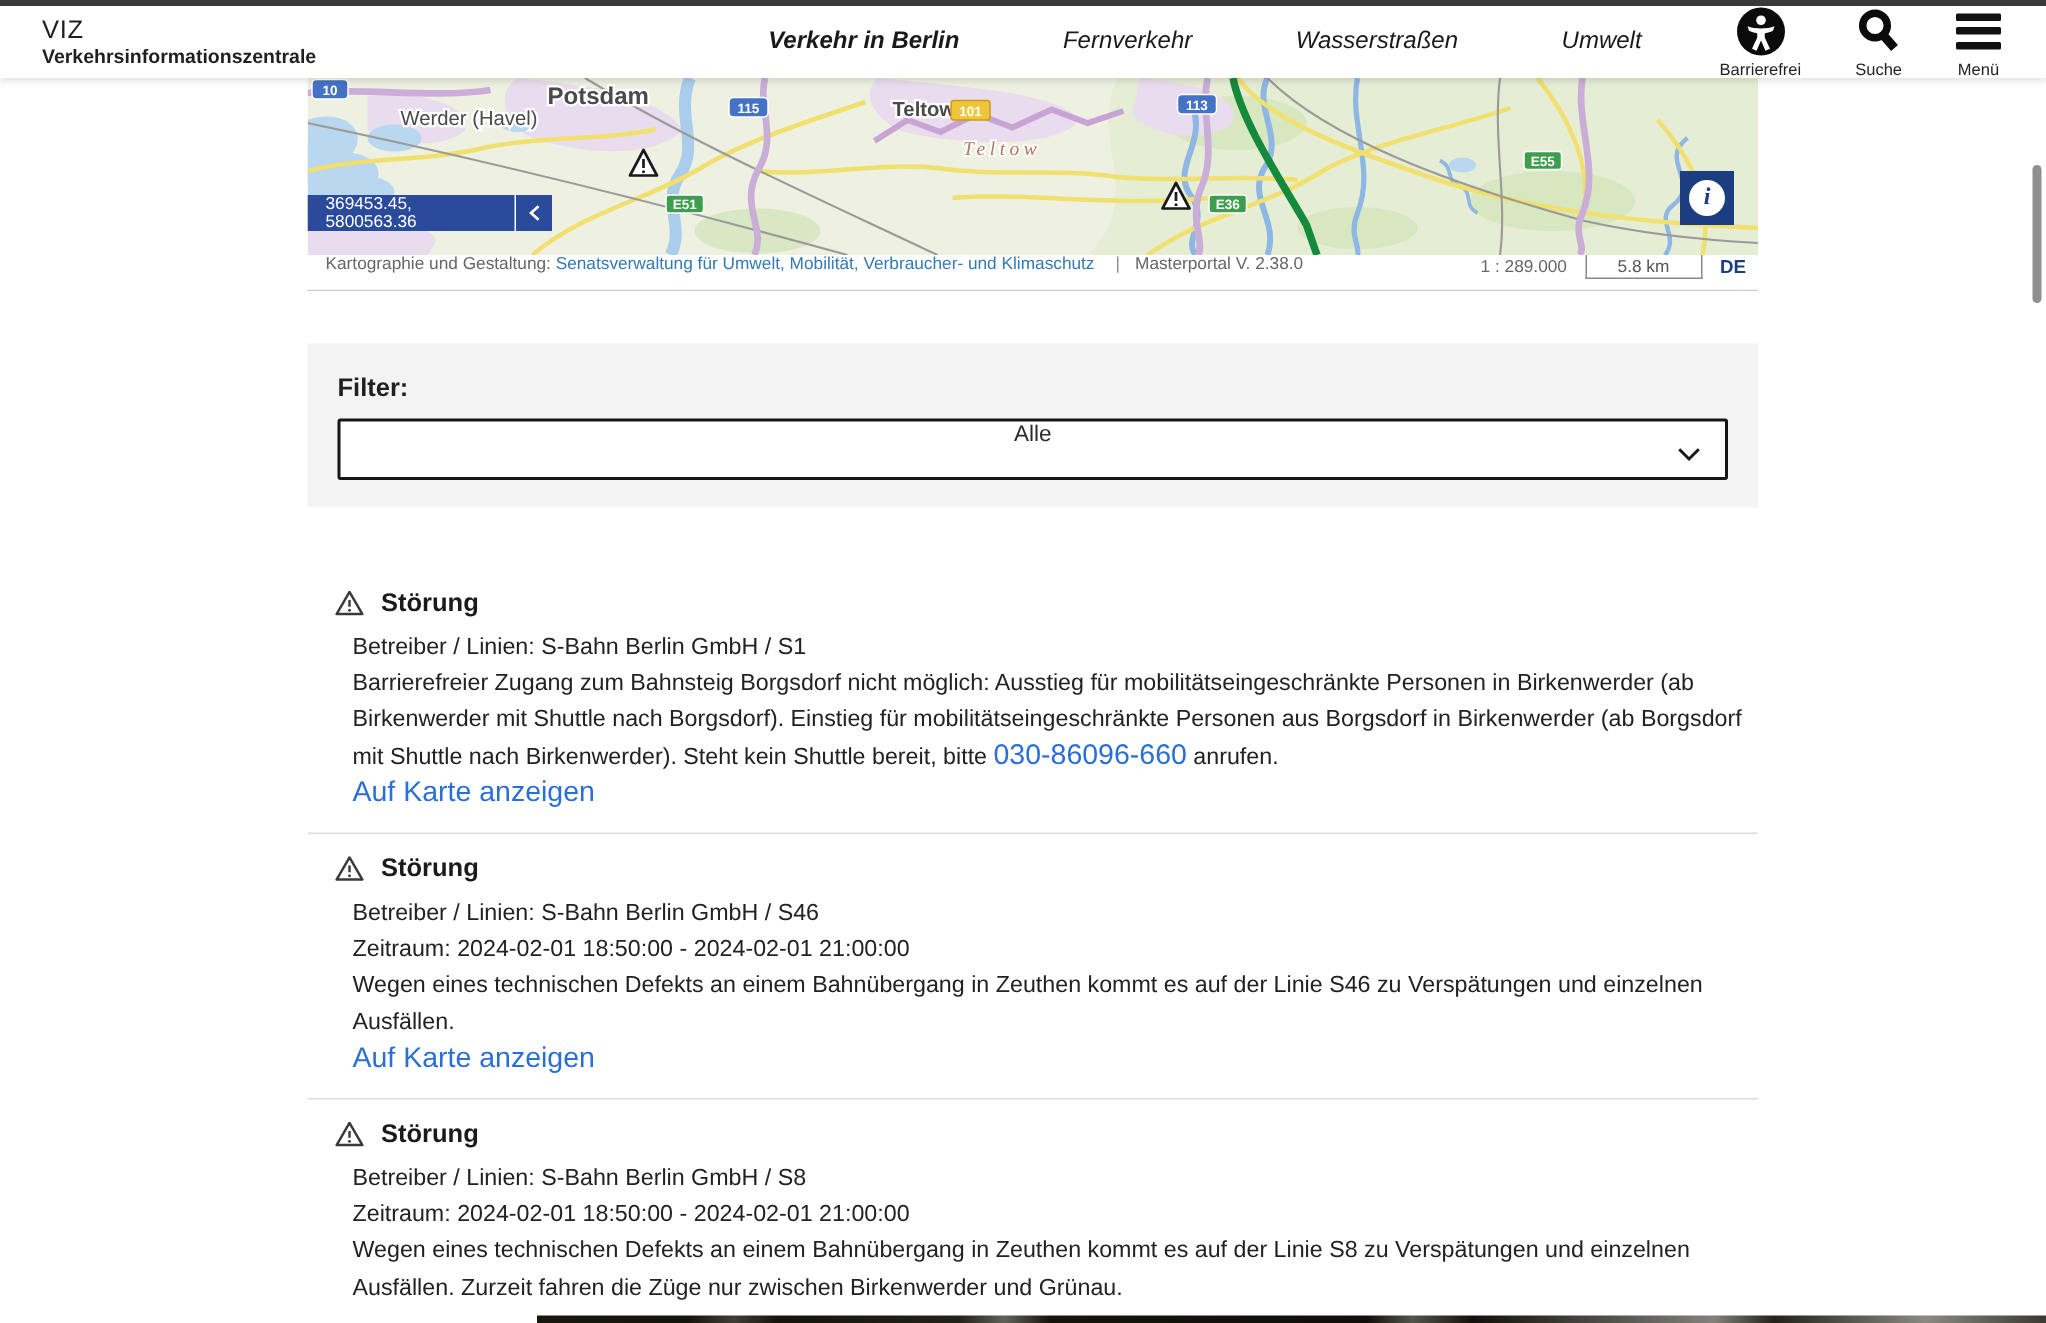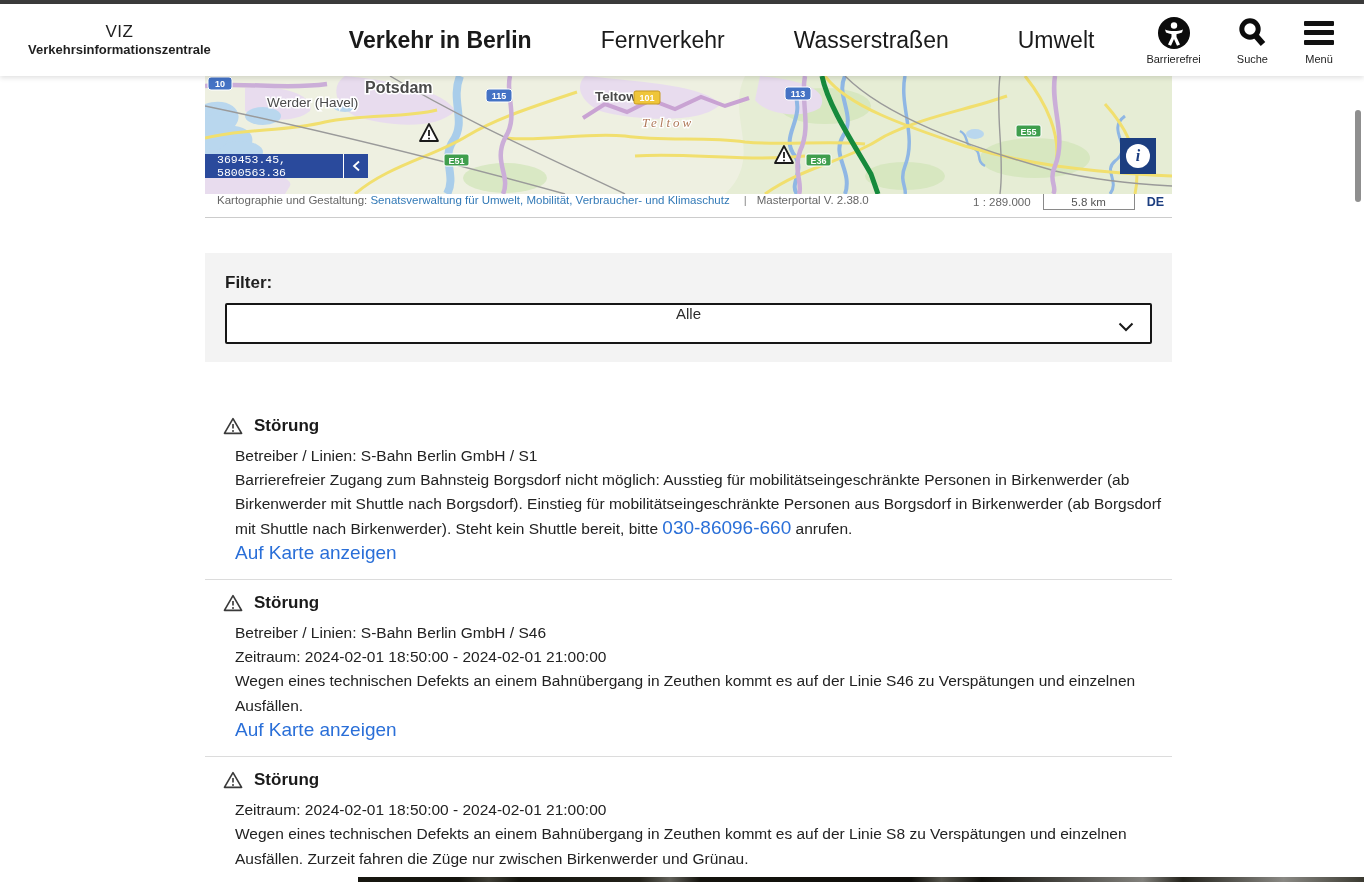--- a/index.html
+++ b/index.html
@@ -3,52 +3,52 @@
 <meta charset="utf-8">
 <style>
   * { margin:0; padding:0; box-sizing:border-box; }
   html,body { width:1364px; height:882px; overflow:hidden; }
   body { position:relative; background:#fff; font-family:"Liberation Sans", sans-serif; color:#1f1f1f; }
 
   
   .top-strip { height:4px; background:#3b3b3b; width:100%; }
 
   
-  header { height:72px; background:#fff; display:flex; align-items:center; padding:0 30px 0 28px; box-shadow:0 2px 5px rgba(0,0,0,.12); position:relative; z-index:5;text-align:center; }
+  header { height:48px; background:#fff; display:flex; align-items:center; padding:0 30px 0 28px; box-shadow:0 2px 5px rgba(0,0,0,.12); position:relative; z-index:5; }
   .logo { line-height:1.2; cursor:pointer; }
   .logo .l1 { font-size:17px; font-weight:500; letter-spacing:.5px; }
   .logo .l2 { font-size:13px; font-weight:700; }
   nav { display:flex; gap:69px; margin-left:auto; align-items:center; }
-  nav .nav-item { font-size:23px; color:#1a1a1a; cursor:pointer; white-space:nowrap; }
+  nav .nav-item { font-size:16px; color:#1a1a1a; cursor:pointer; white-space:nowrap;font-style:italic; }
   nav .nav-item.active { font-weight:700; }
   .header-icons { display:flex; gap:36px; margin-left:52px; align-items:flex-start; }
   .hicon { display:flex; flex-direction:column; align-items:center; gap:3px; cursor:pointer; }
   .hicon .glyph { height:34px; display:flex; align-items:center; justify-content:center; }
   .hicon .lbl { font-size:11px; color:#222; }
   .burger { width:30px; height:24px; display:flex; flex-direction:column; justify-content:space-between; }
   .burger span { display:block; height:5px; background:#111; border-radius:1px; }
 
   
   .content { width:967px; margin-left:205px; }
 
   
   .map-widget { border-bottom:1px solid #ccc; }
   .map-canvas { position:relative; height:118px; overflow:hidden; cursor:grab; }
   .map-canvas svg { display:block; }
   .coord-bar { position:absolute; left:0; bottom:16px; height:24px; display:flex; align-items:stretch; background:#2a4a9c; color:#fff; font-size:11.5px; }
-  .coord-bar .coords { display:flex; align-items:center; padding:0 12px; width:138px;font-family:Liberation Mono, monospace; }
+  .coord-bar .coords { display:flex; align-items:center; padding:0 12px; width:138px; }
   .coord-bar .vdiv { width:1px; background:#fff; }
   .coord-bar .collapse { width:24px; display:flex; align-items:center; justify-content:center; cursor:pointer; }
   .info-btn { position:absolute; right:16px; top:62px; width:36px; height:36px; background:#1c3e80; display:flex; align-items:center; justify-content:center; cursor:pointer; }
   .info-btn .circ { width:24px; height:24px; background:#fff; border-radius:50%; display:flex; align-items:center; justify-content:center; font-family:"Liberation Serif", serif; font-style:italic; font-weight:700; font-size:16px; color:#1c3e80; }
   .map-footer { height:23px; background:#fff; display:flex; align-items:flex-start; font-size:11.5px; color:#666; padding:0 8px 0 12px; }
   .map-footer a, .attr-link { color:#337ab7; text-decoration:none; cursor:pointer; }
   .map-footer .sep { margin:0 10px 0 14px; color:#888; }
   .map-footer .right { margin-left:auto; display:flex; align-items:center; gap:12px; }
-  .scale-box { width:92px; height:16px; border:1px solid #8a8a8a; border-top:none; display:flex; align-items:center; justify-content:center; color:#555; }
+  .scale-box { width:78px; height:16px; border:1px solid #8a8a8a; border-top:none; display:flex; align-items:center; justify-content:center; color:#555; }
   .lang-de { font-weight:700; color:#1c3e80; font-size:12.5px; cursor:pointer; }
 
   
   .filter-section { margin-top:35px; background:#f3f3f3; padding:20px 20px 18px 20px; }
   .filter-label { font-size:17px; font-weight:700; margin-bottom:10px; }
   .filter-select { background:#fff; border:2px solid #161616; border-radius:2px; height:41px; display:flex; align-items:center; padding:0 16px; font-size:15px; color:#2c2c2c; cursor:pointer;flex-direction:column; }
   .filter-select .chev { margin-left:auto; display:flex; }
 
   
   .disruptions { margin-top:54px; padding-bottom:0; }
@@ -291,20 +291,21 @@
 
     <article class="entry">
       <div class="entry-head">
         <svg width="20" height="18" viewBox="0 0 24 22">
           <path d="M12 2 L22.5 20 L1.5 20 Z" fill="none" stroke="#3a3a3a" stroke-width="2" stroke-linejoin="round"></path>
           <line x1="12" y1="8.5" x2="12" y2="14" stroke="#3a3a3a" stroke-width="2"></line>
           <circle cx="12" cy="17" r="1.2" fill="#3a3a3a"></circle>
         </svg>
         <span class="entry-title">Störung</span>
       </div>
+      <div class="entry-line">Betreiber / Linien: S-Bahn Berlin GmbH / S8</div>
       <div class="entry-line">Zeitraum: 2024-02-01 18:50:00 - 2024-02-01 21:00:00</div>
       <div class="entry-line"><span>Wegen eines technischen Defekts an einem Bahnübergang in Zeuthen kommt es auf der Linie S8 zu Verspätungen und einzelnen Ausfällen. Zurzeit fahren die Züge nur zwischen Birkenwerder und Grünau.</span><a class="inline-link"></a><span></span></div>
 
     </article>
 
   </section>
 </main>
 
 <div class="scrollbar-thumb"></div>
 <div class="bottom-strip"></div>

